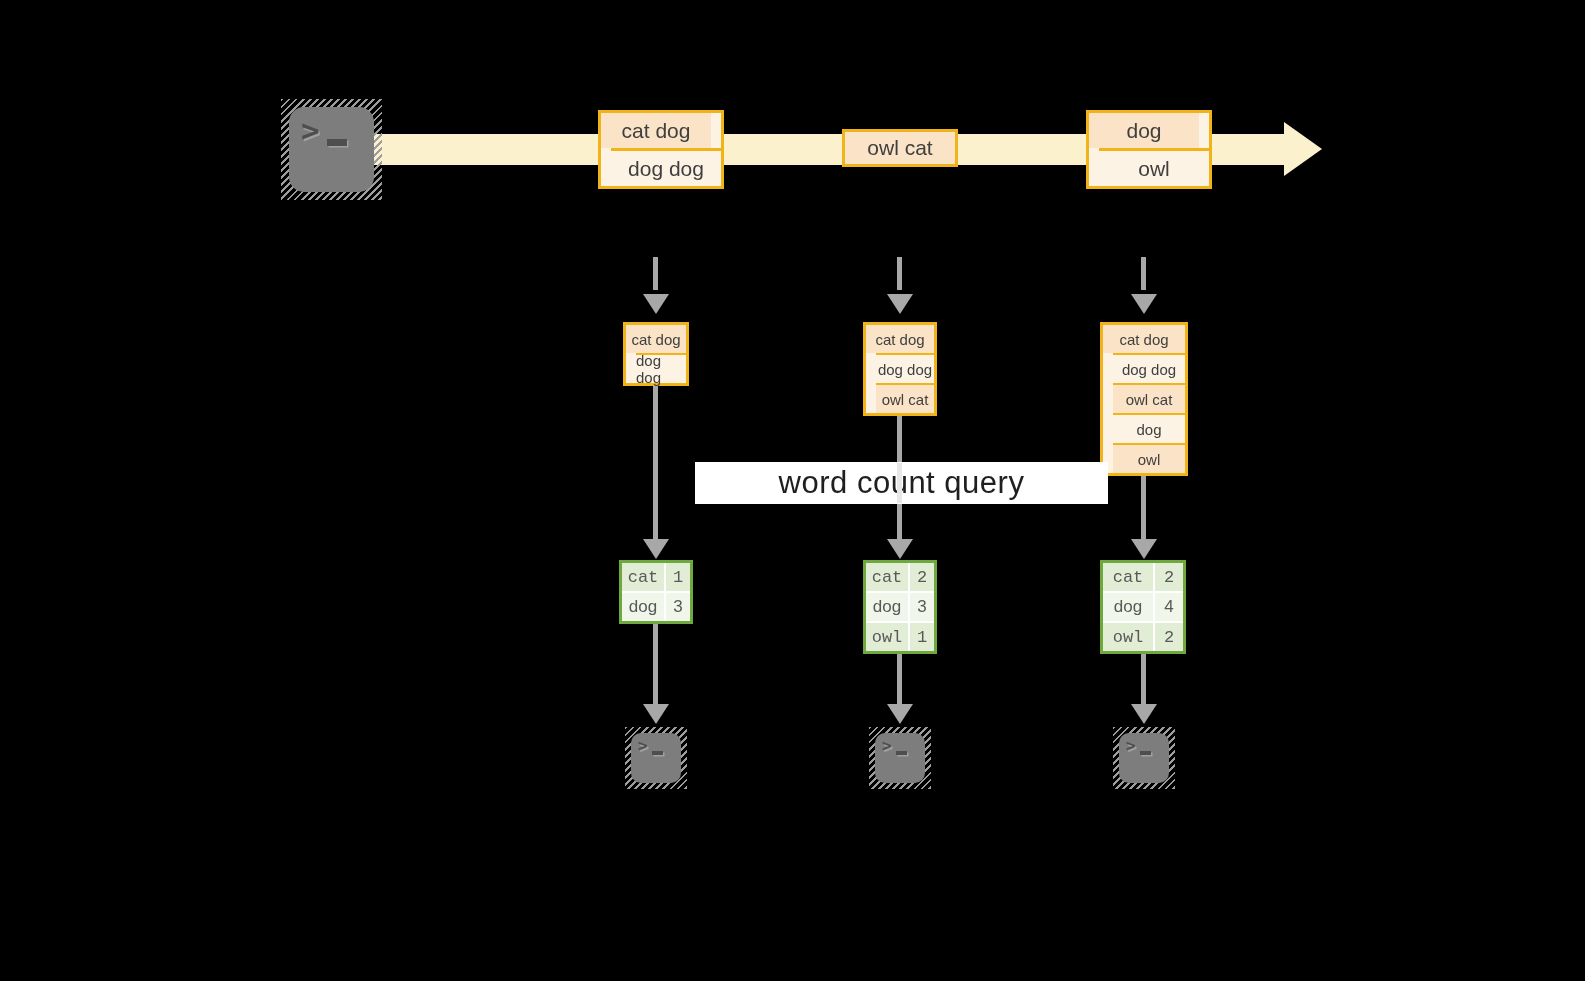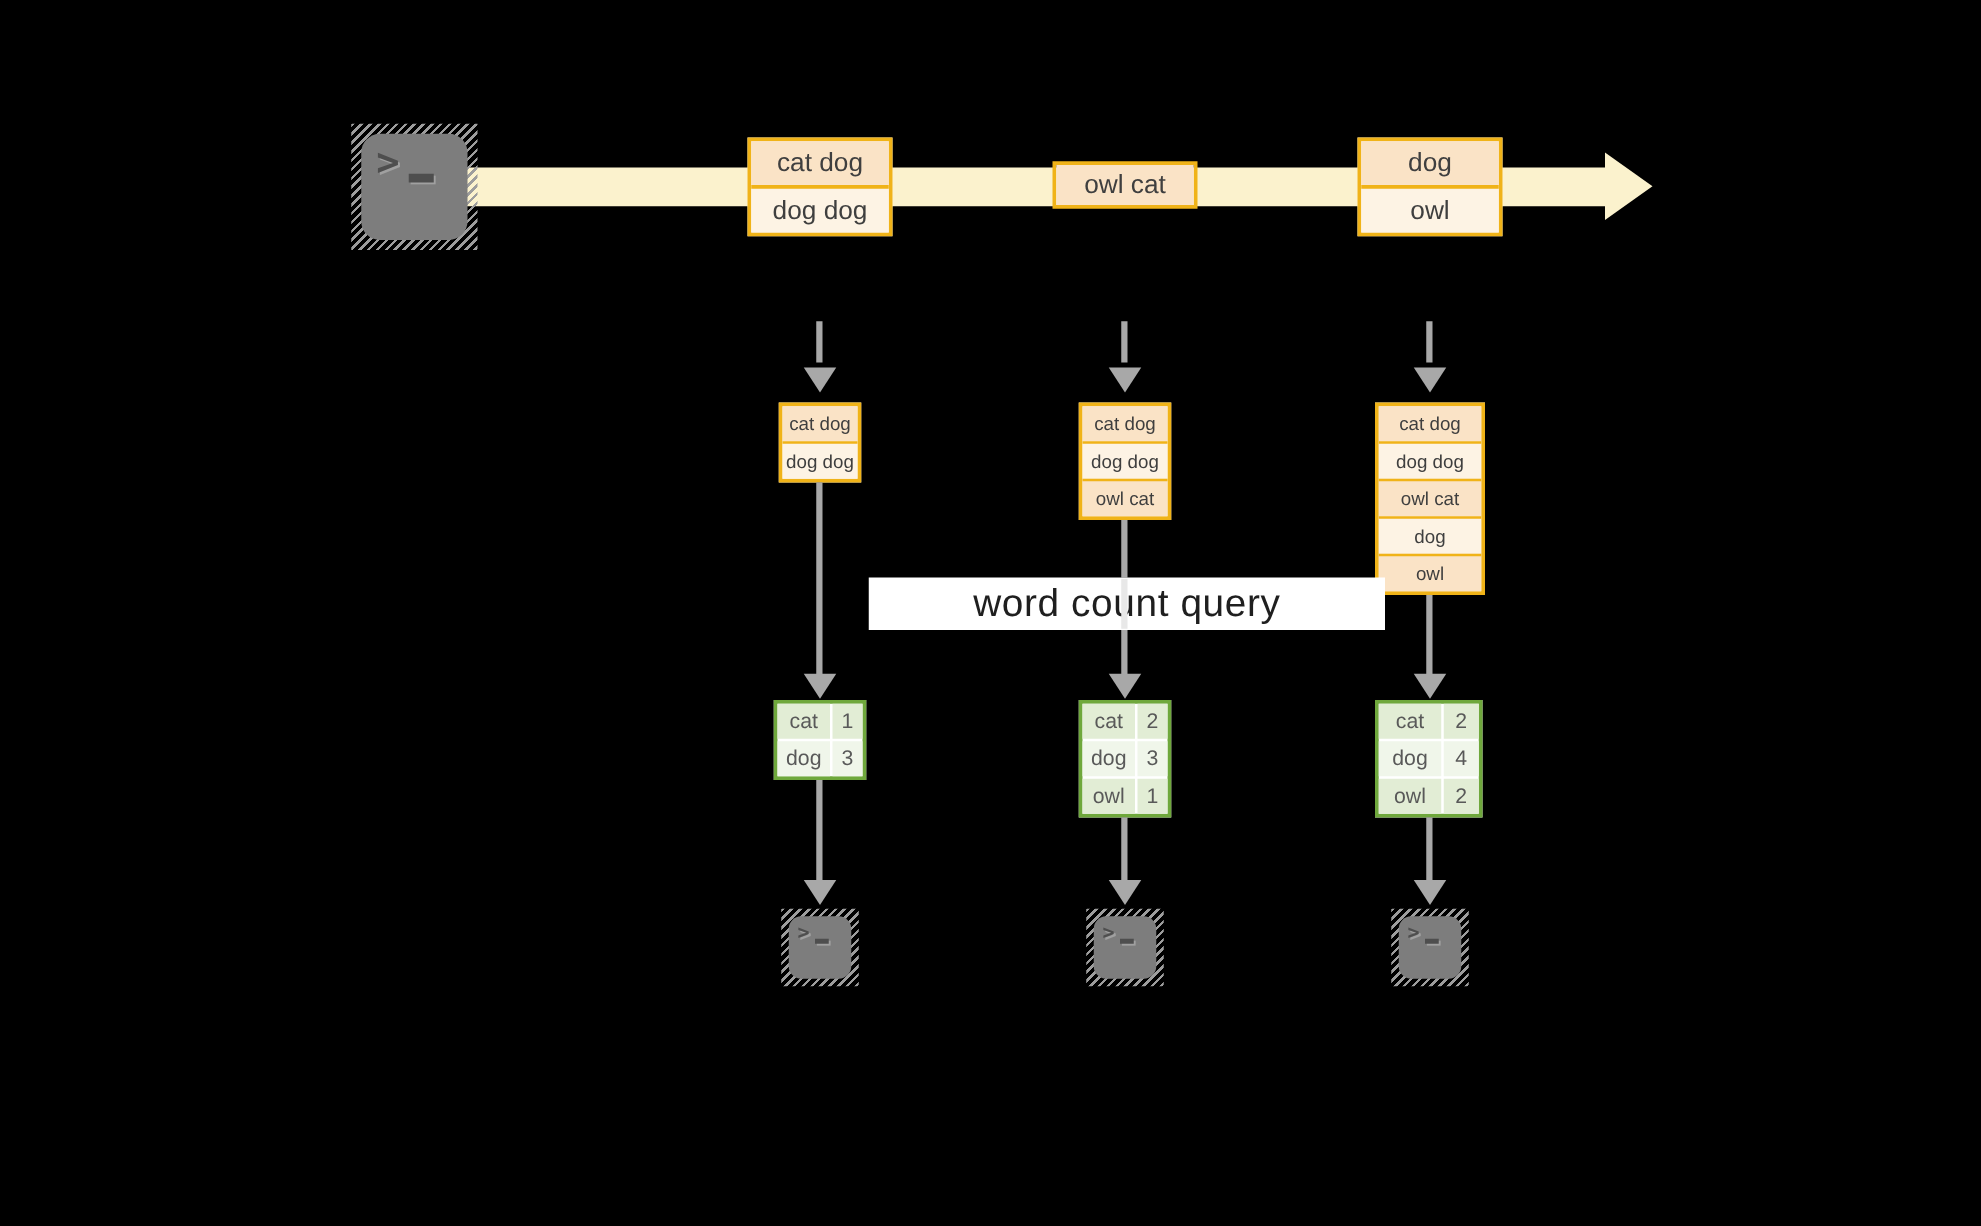--- a/index.html
+++ b/index.html
@@ -8,40 +8,40 @@
 
   
   .stream-shaft{position:absolute;left:370px;top:134px;width:914px;height:31px;background:#fbf2cd;}
   .stream-head{position:absolute;left:1284px;top:122px;width:0;height:0;
                border-top:27px solid transparent;border-bottom:27px solid transparent;
                border-left:38px solid #fbf2cd;}
 
   
   .obox{position:absolute;border:3px solid #f0b318;background:#fdf3e4;}
   .obox .cell{display:flex;align-items:center;justify-content:center;color:#3f3f3f;}
-  .obox .cell+.cell{border-top:3px solid #f0b318;}
+  .obox .cell+.cell{border-top:3px solid #f0b318;margin-left:10px;}
   .stream-box .cell{width:110px;height:35px;font-size:21px;}
   .stream-box.single .cell{height:32px;}
   .stack .cell{height:28px;font-size:15px;}
   .stack .cell+.cell{border-top:2px solid #f0b318;}
   .peach{background:#fae3c6;} .cream{background:#fdf3e4;}
 
   
   .vline{position:absolute;width:5px;background:#a8a8a8;}
   .vline.through{background:#e8e8e8;}
   .ahead{position:absolute;width:0;height:0;
          border-left:13px solid transparent;border-right:13px solid transparent;
          border-top:20px solid #a8a8a8;}
 
   
   .gtable{position:absolute;border:3px solid #6fa83c;background:#fff;display:grid;
           grid-auto-rows:28px;grid-template-columns:42px 24px;gap:2px;}
   .gtable.wide{grid-template-columns:50px 28px;}
   .gcell{display:flex;align-items:center;justify-content:center;color:#595959;font-size:17px;}
-  .g-dark{background:#e2edd5;} .g-light{background:#f0f6ea;}
+  .g-dark{background:#e2edd5;font-family:Liberation Mono, monospace;} .g-light{background:#f0f6ea;}
 
   
   .wcq{position:absolute;left:695px;top:462px;width:413px;height:42px;background:#ffffff;
        display:flex;align-items:center;justify-content:center;
        font-size:31px;color:#1f1f1f;letter-spacing:0.5px;}
 
   
   .term{position:absolute;background:repeating-linear-gradient(135deg,#9d9d9d 0 2px,transparent 2px 5px);}
   .term-inner{position:absolute;background:#7d7d7d;display:flex;align-items:flex-start;}
   .term.big{left:281px;top:99px;width:101px;height:101px;}

